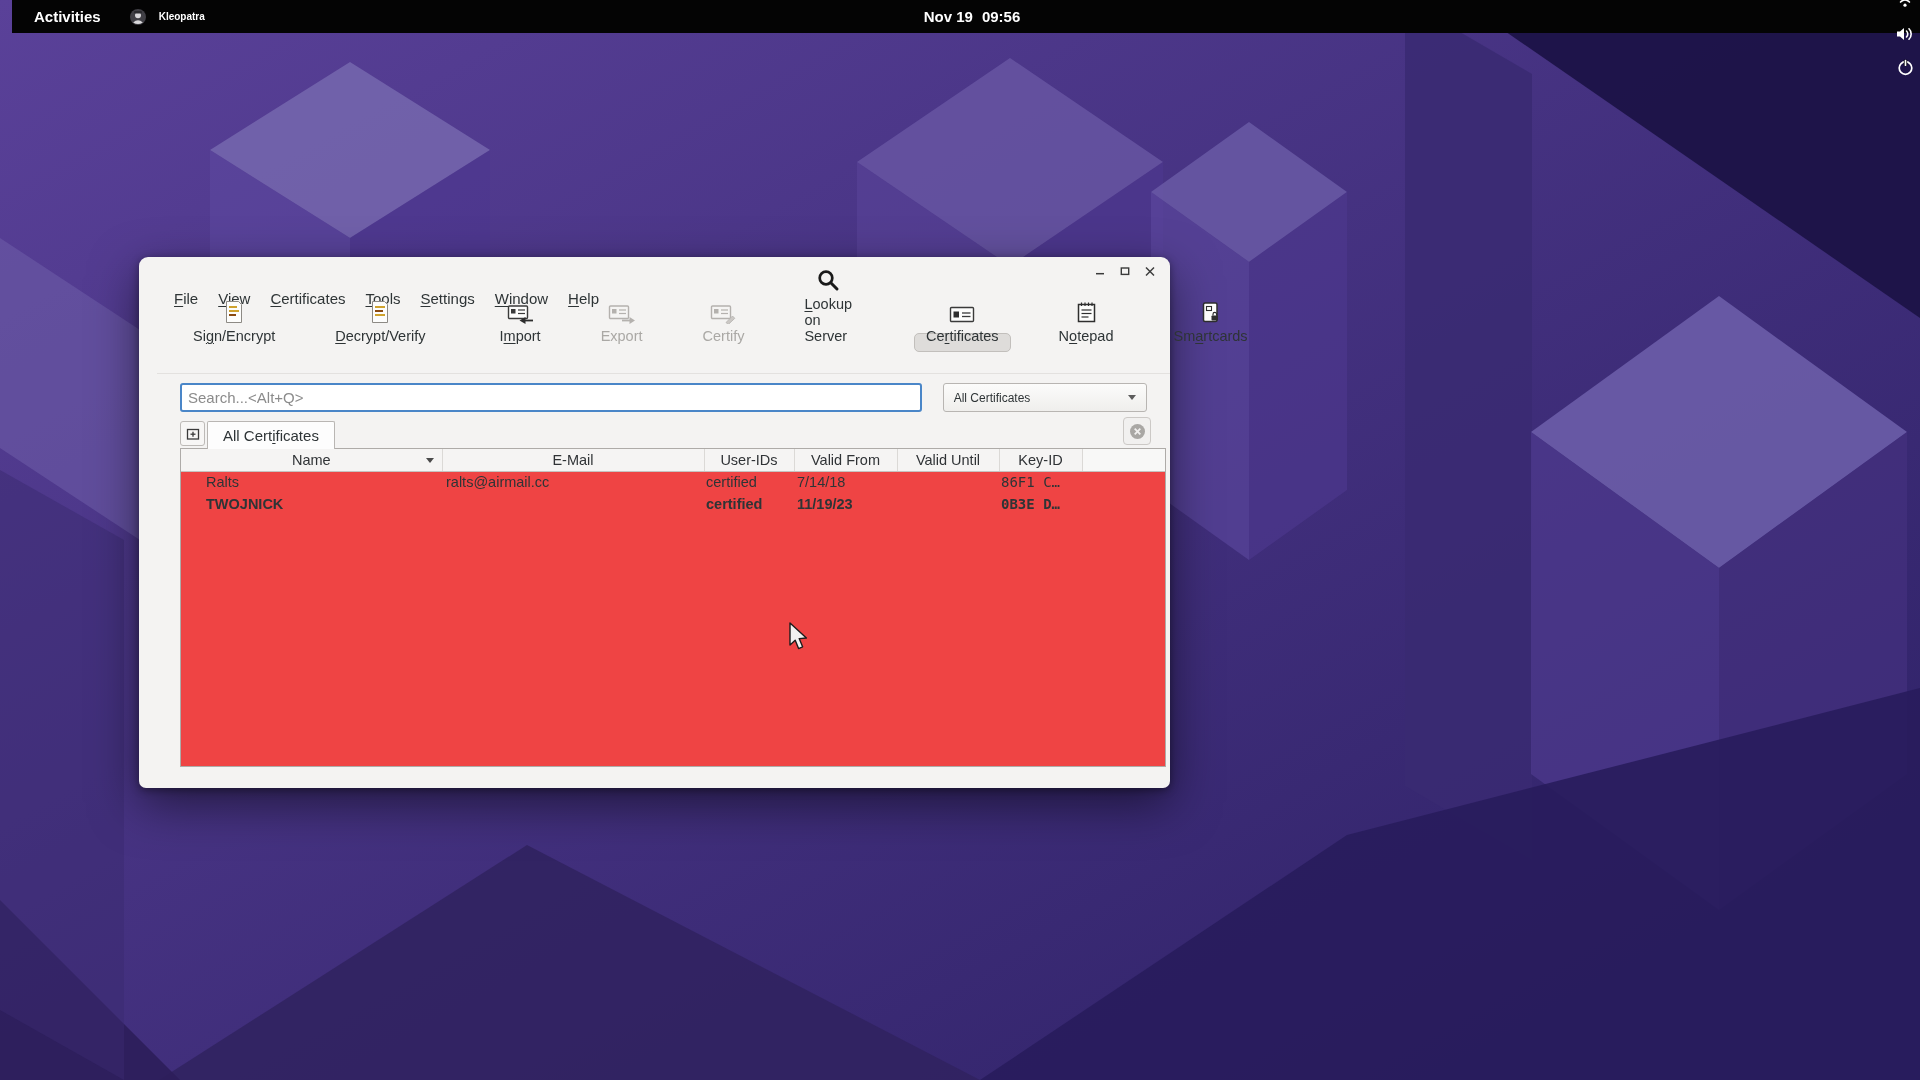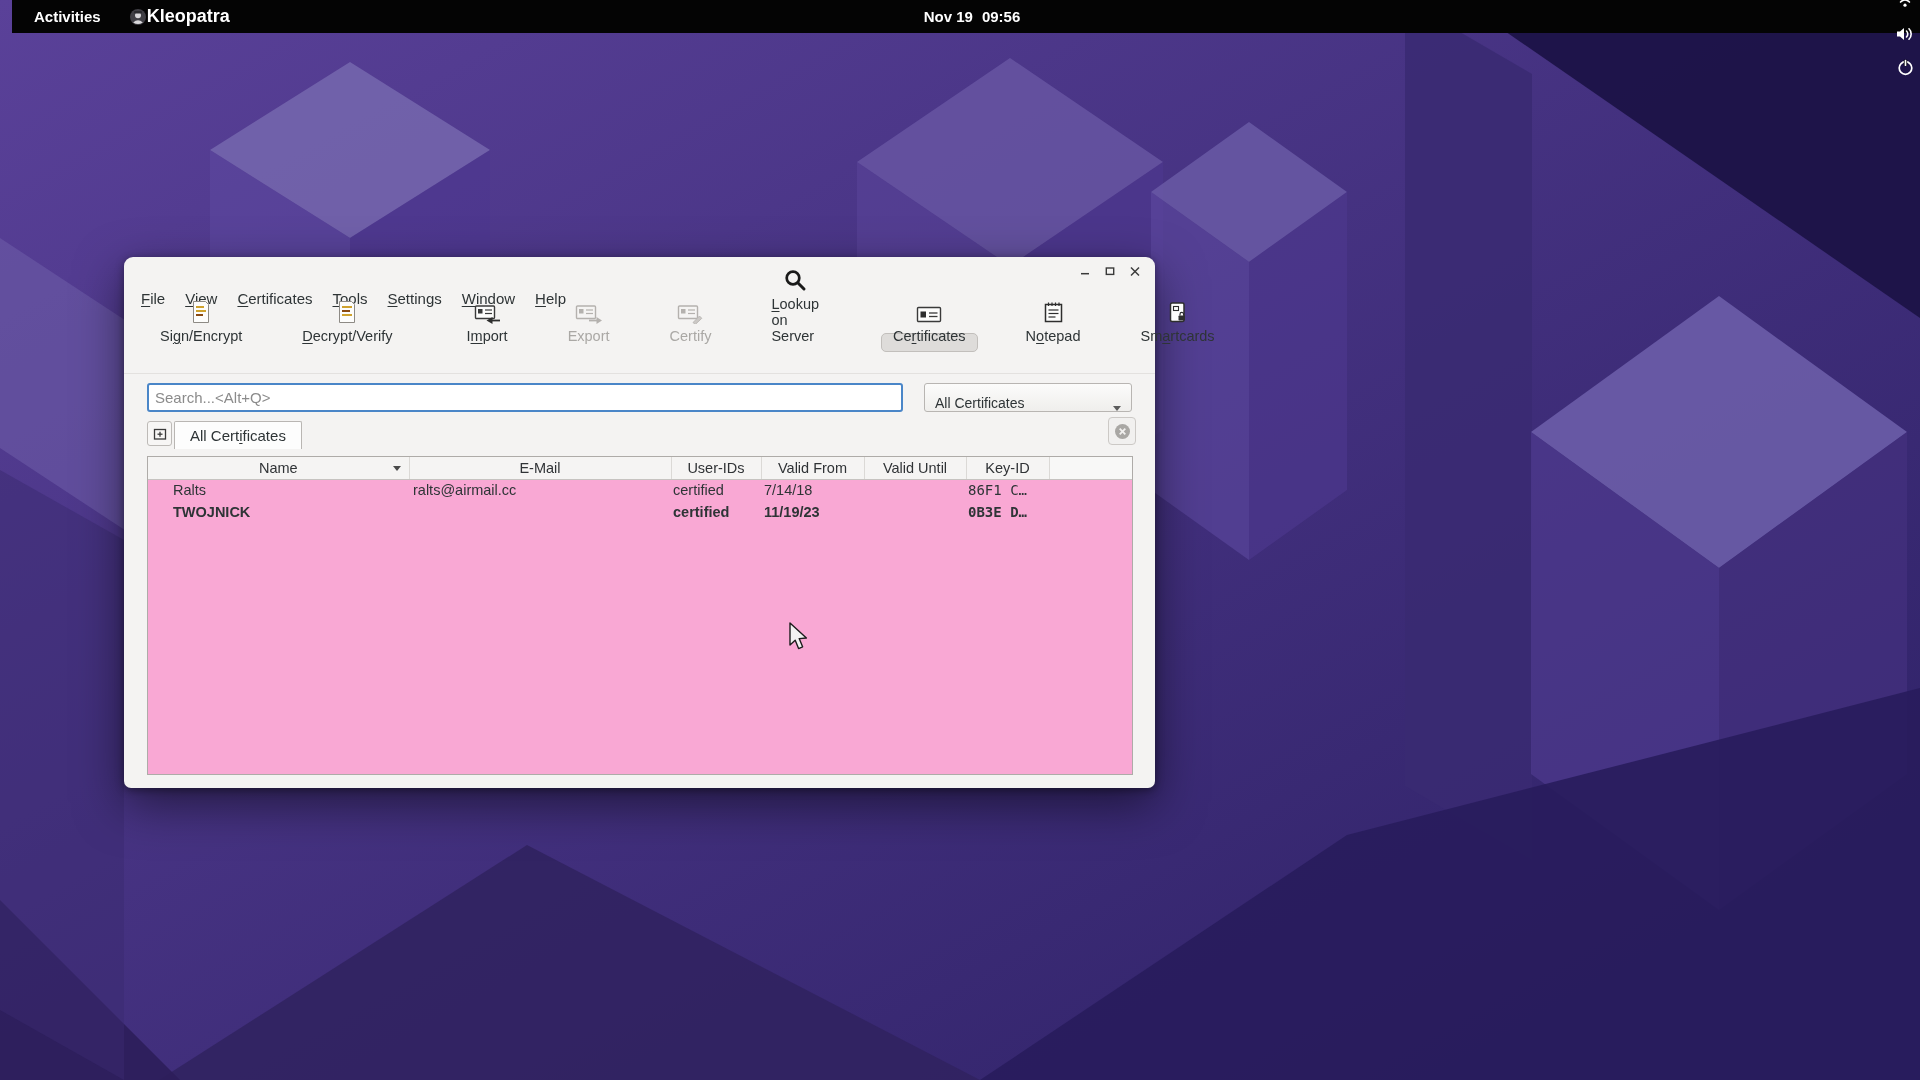--- a/index.html
+++ b/index.html
@@ -7,34 +7,34 @@
               font-family:"Liberation Sans", sans-serif; }
   u { text-decoration:underline; text-underline-offset:2px; text-decoration-thickness:1px; }
 
   
   .wallpaper { position:absolute; inset:0; z-index:0; }
 
   
   .topbar { position:absolute; top:0; left:12px; width:1920px; height:33px; background:#040404;
             color:#fff; display:flex; align-items:center; z-index:20; }
   .tb-activities { margin-left:17px; font-size:15px; font-weight:700; padding:0 5px; cursor:default; }
-  .tb-app { margin-left:23px; display:flex; align-items:center; gap:0; font-size:18px; font-weight:700; }
+  .tb-app { margin-left:23px; display:flex; align-items:center; gap:12px; font-size:10px; font-weight:700; }
   .tb-app svg { display:block; }
   .tb-clock { position:absolute; left:0; right:0; margin:auto; width:220px; text-align:center;
               font-size:15px; font-weight:700; display:flex; justify-content:center; gap:9px; }
   .tb-right { margin-left:auto; display:flex; align-items:center; gap:17px; margin-right:16px;flex-direction:column; }
   .tb-kbd { font-size:14px; font-weight:700; }
   .tb-kbd sub { font-size:9px; }
   .tb-right svg { display:block; }
 
   
-  .window { position:absolute; left:124px; top:257px; width:1031px; height:531px;
+  .window { position:absolute; left:139px; top:257px; width:1031px; height:531px;
             background:#f4f3f2; border-radius:9px 9px 7px 7px;
             box-shadow:0 2px 8px rgba(0,0,0,.4), 0 16px 48px rgba(0,0,0,.5);
-            color:#2e3436; z-index:10; display:flex; flex-direction:column; }
+            color:#2e3436; z-index:10; display:flex; flex-direction:column;padding-left:18px; }
 
   .titlebar { height:27px; position:relative; flex:none; }
   .win-controls { position:absolute; right:10px; top:0; height:27px; display:flex; align-items:center; gap:5px; }
   .win-btn { width:20px; height:20px; display:flex; align-items:center; justify-content:center; }
 
   .menubar { height:28px; flex:none; display:flex; align-items:center; padding-left:7px; font-size:15px; }
   .menu-item { padding:3px 10px; border-radius:3px; }
 
   .toolbar { height:62px; flex:none; display:flex; align-items:stretch; padding:3px 0 3px 6px;
              border-bottom:1px solid #e3e1df; }
@@ -45,35 +45,35 @@
   .tool-btn.active { background:#dedcda; border-color:#c2bfbc; }
   .tool-btn.disabled { color:#aaa8a5; }
   .tool-sep { width:1px; background:#d6d4d1; margin:7px 7px; }
 
   .search-row { flex:none; display:flex; align-items:center; margin:9px 23px 0 23px; gap:21px; }
   .search-input { width:760px; height:29px; border:2px solid #4a86c8; border-radius:3px;
                   background:#fff; padding:0 6px; font-size:15px; color:#2e3436; outline:none;
                   font-family:"Liberation Sans", sans-serif; }
   .search-input::placeholder { color:#8b8b8b; opacity:1; }
   .filter-select { margin-left:auto; width:209px; height:29px; background:linear-gradient(#fcfcfb,#efeeec);
-                   border:1px solid #b8b5b2; border-radius:3px; display:flex; align-items:flex-end;
-                   padding:0 10px; font-size:14px; }
+                   border:1px solid #b8b5b2; border-radius:3px; display:flex; align-items:center;
+                   padding:0 10px; font-size:12px; }
   .dd-arrow { margin-left:auto; width:0; height:0; border-left:4.5px solid transparent;
               border-right:4.5px solid transparent; border-top:5px solid #5c5c5c; }
 
   .tabbar { flex:none; height:31px; margin:5px 23px 0 23px; display:flex; align-items:flex-end; position:relative; }
   .newtab-btn { width:25px; height:25px; border:1px solid #bdbab7; border-radius:3px; background:#f7f6f5;
                 display:flex; align-items:center; justify-content:center; margin-bottom:2px; }
   .tab { height:28px; margin-left:2px; margin-bottom:-1px; z-index:2; background:#fdfdfd;
          border:1px solid #b9b6b3; border-bottom:none; border-radius:2px 2px 0 0;
          display:flex; align-items:center; padding:0 15px; font-size:15px; }
   .clear-btn { position:absolute; right:-4px; top:0; width:28px; height:28px; border:1px solid #ccc9c6;
                border-radius:4px; background:#f1f0ef; display:flex; align-items:center; justify-content:center; }
 
-  .table-wrap { flex:none; margin:8px 23px; width:986px; height:319px; background:#f9a8d4;
+  .table-wrap { flex:none; margin:0 23px; width:986px; height:319px; background:#ef4444;
                 border:1px solid #aeaba8; overflow:hidden; }
   table { border-collapse:collapse; table-layout:fixed; width:984px; font-size:14.5px; }
   th { height:22px; background:#f5f4f3; border-right:1px solid #dbd9d6; border-bottom:1px solid #c6c3c0;
        font-weight:400; text-align:center; position:relative; color:#303336; }
   th.filler { background:#f8f8f7; border-right:none; }
   .sort-arrow { position:absolute; right:8px; top:9px; width:0; height:0;
                 border-left:4px solid transparent; border-right:4px solid transparent;
                 border-top:5px solid #4a4a4a; }
   td { height:22px; white-space:pre; overflow:hidden; }
   td.c-name { padding-left:25px; }

